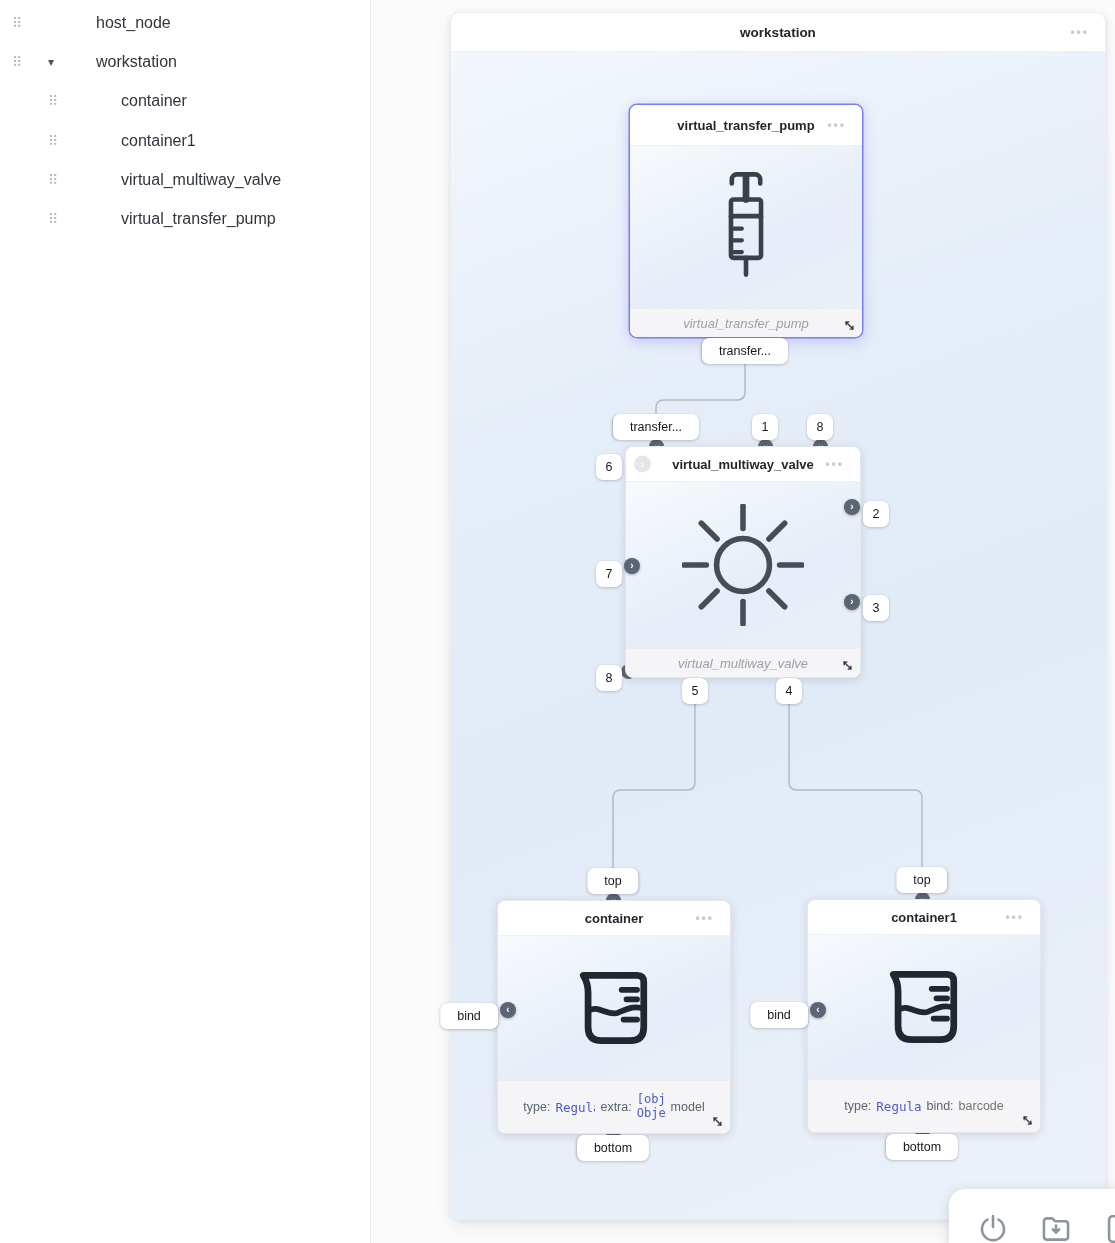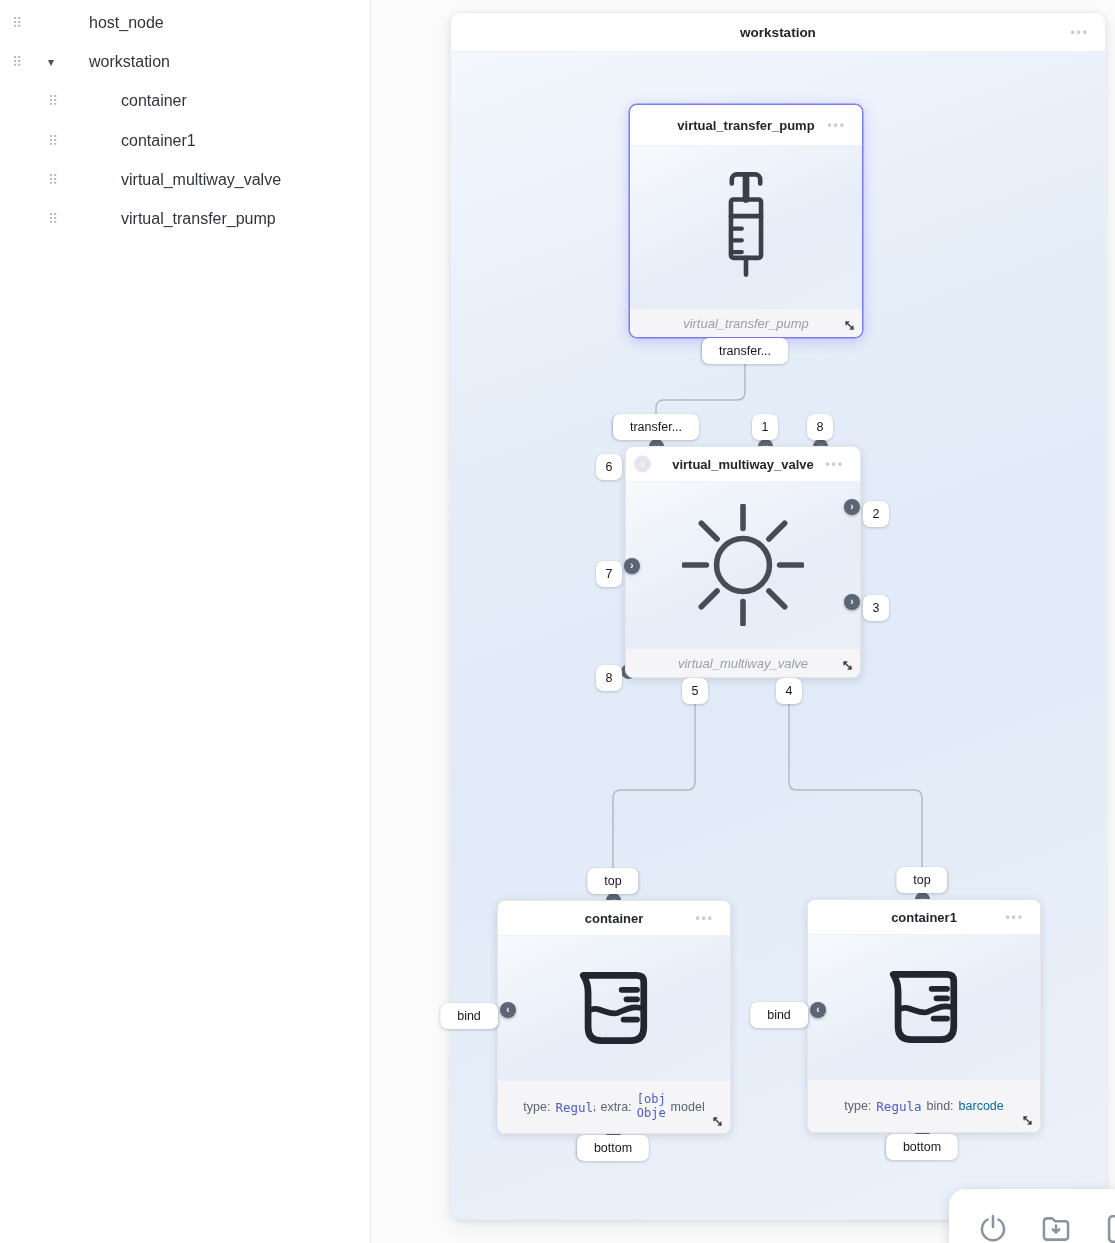--- a/index.html
+++ b/index.html
@@ -9,21 +9,21 @@
   
   .sidebar{position:absolute;left:0;top:0;width:370px;height:1243px;background:#fff;
            border-right:1px solid #e9e9ec;z-index:5;}
   .tree-row{position:absolute;left:0;width:370px;height:39px;cursor:pointer;}
   .drag-handle{position:absolute;top:50%;transform:translateY(-50%);color:#b4bac4;
                font-size:14px;line-height:1;letter-spacing:-1px;}
   .caret{position:absolute;left:48px;top:50%;transform:translateY(-50%);
          font-size:12px;color:#4a515c;}
   .tree-label{position:absolute;top:50%;transform:translateY(-50%);
               font-size:16px;color:#30353d;white-space:nowrap;}
-  .lvl0 .drag-handle{left:12px;} .lvl0 .tree-label{left:89px;}
+  .lvl0 .drag-handle{left:12px;} .lvl0 .tree-label{left:96px;}
   .lvl1 .drag-handle{left:48px;} .lvl1 .tree-label{left:121px;}
 
   
   .panel{position:absolute;left:450px;top:12px;width:654px;height:1206px;background:#fff;
          border:1px solid #ececf0;border-radius:10px;z-index:0;
          box-shadow:0 2px 6px rgba(40,50,70,.10),0 8px 22px rgba(40,50,70,.06);
          display:flex;flex-direction:column;}
   .panel-header{height:38px;flex:none;position:relative;display:flex;align-items:center;
                 justify-content:center;background:#fff;border-bottom:1px solid #eef0f3;
                 border-radius:10px 10px 0 0;font-size:13.5px;font-weight:bold;color:#20242b;}
@@ -276,21 +276,21 @@
           <path d="M18 16 H74 Q81 16 81 23 V70 Q81 84 67 84 H37 Q23 84 23 70 V34 Q23 24 18 16 Z"></path>
           <path d="M23 53 C33 46 44 59 54 55 C64 51 71 47 81 51" stroke-width="6"></path>
           <path d="M58 31 H74 M63 41 H74 M60 62 H74" stroke-width="6"></path>
         </svg>
       </span>
     </div>
     <div class="node-footer fields" style="height:52px">
       <span class="lbl">type:</span>
       <span class="mono-blue">Regula</span>
       <span class="lbl">bind:</span>
-      <span class="lbl" style="color:#0369a1">barcode</span>
+      <span class="lbl" style="color:#737373">barcode</span>
       <span class="resize-icon">
         <svg width="13" height="13" viewBox="0 0 14 14" fill="none" stroke="#2b2f36" stroke-width="1.4" stroke-linecap="round">
           <path d="M3.5 3.5 L10.5 10.5"></path>
             <path d="M6.3 3.2 L3.3 3.3 L3.4 6.3"></path>
             <path d="M7.7 10.8 L10.7 10.7 L10.6 7.7"></path>
         </svg>
       </span>
     </div>
   </div>
   <div class="side-dot" style="left:810px;top:1002px">

